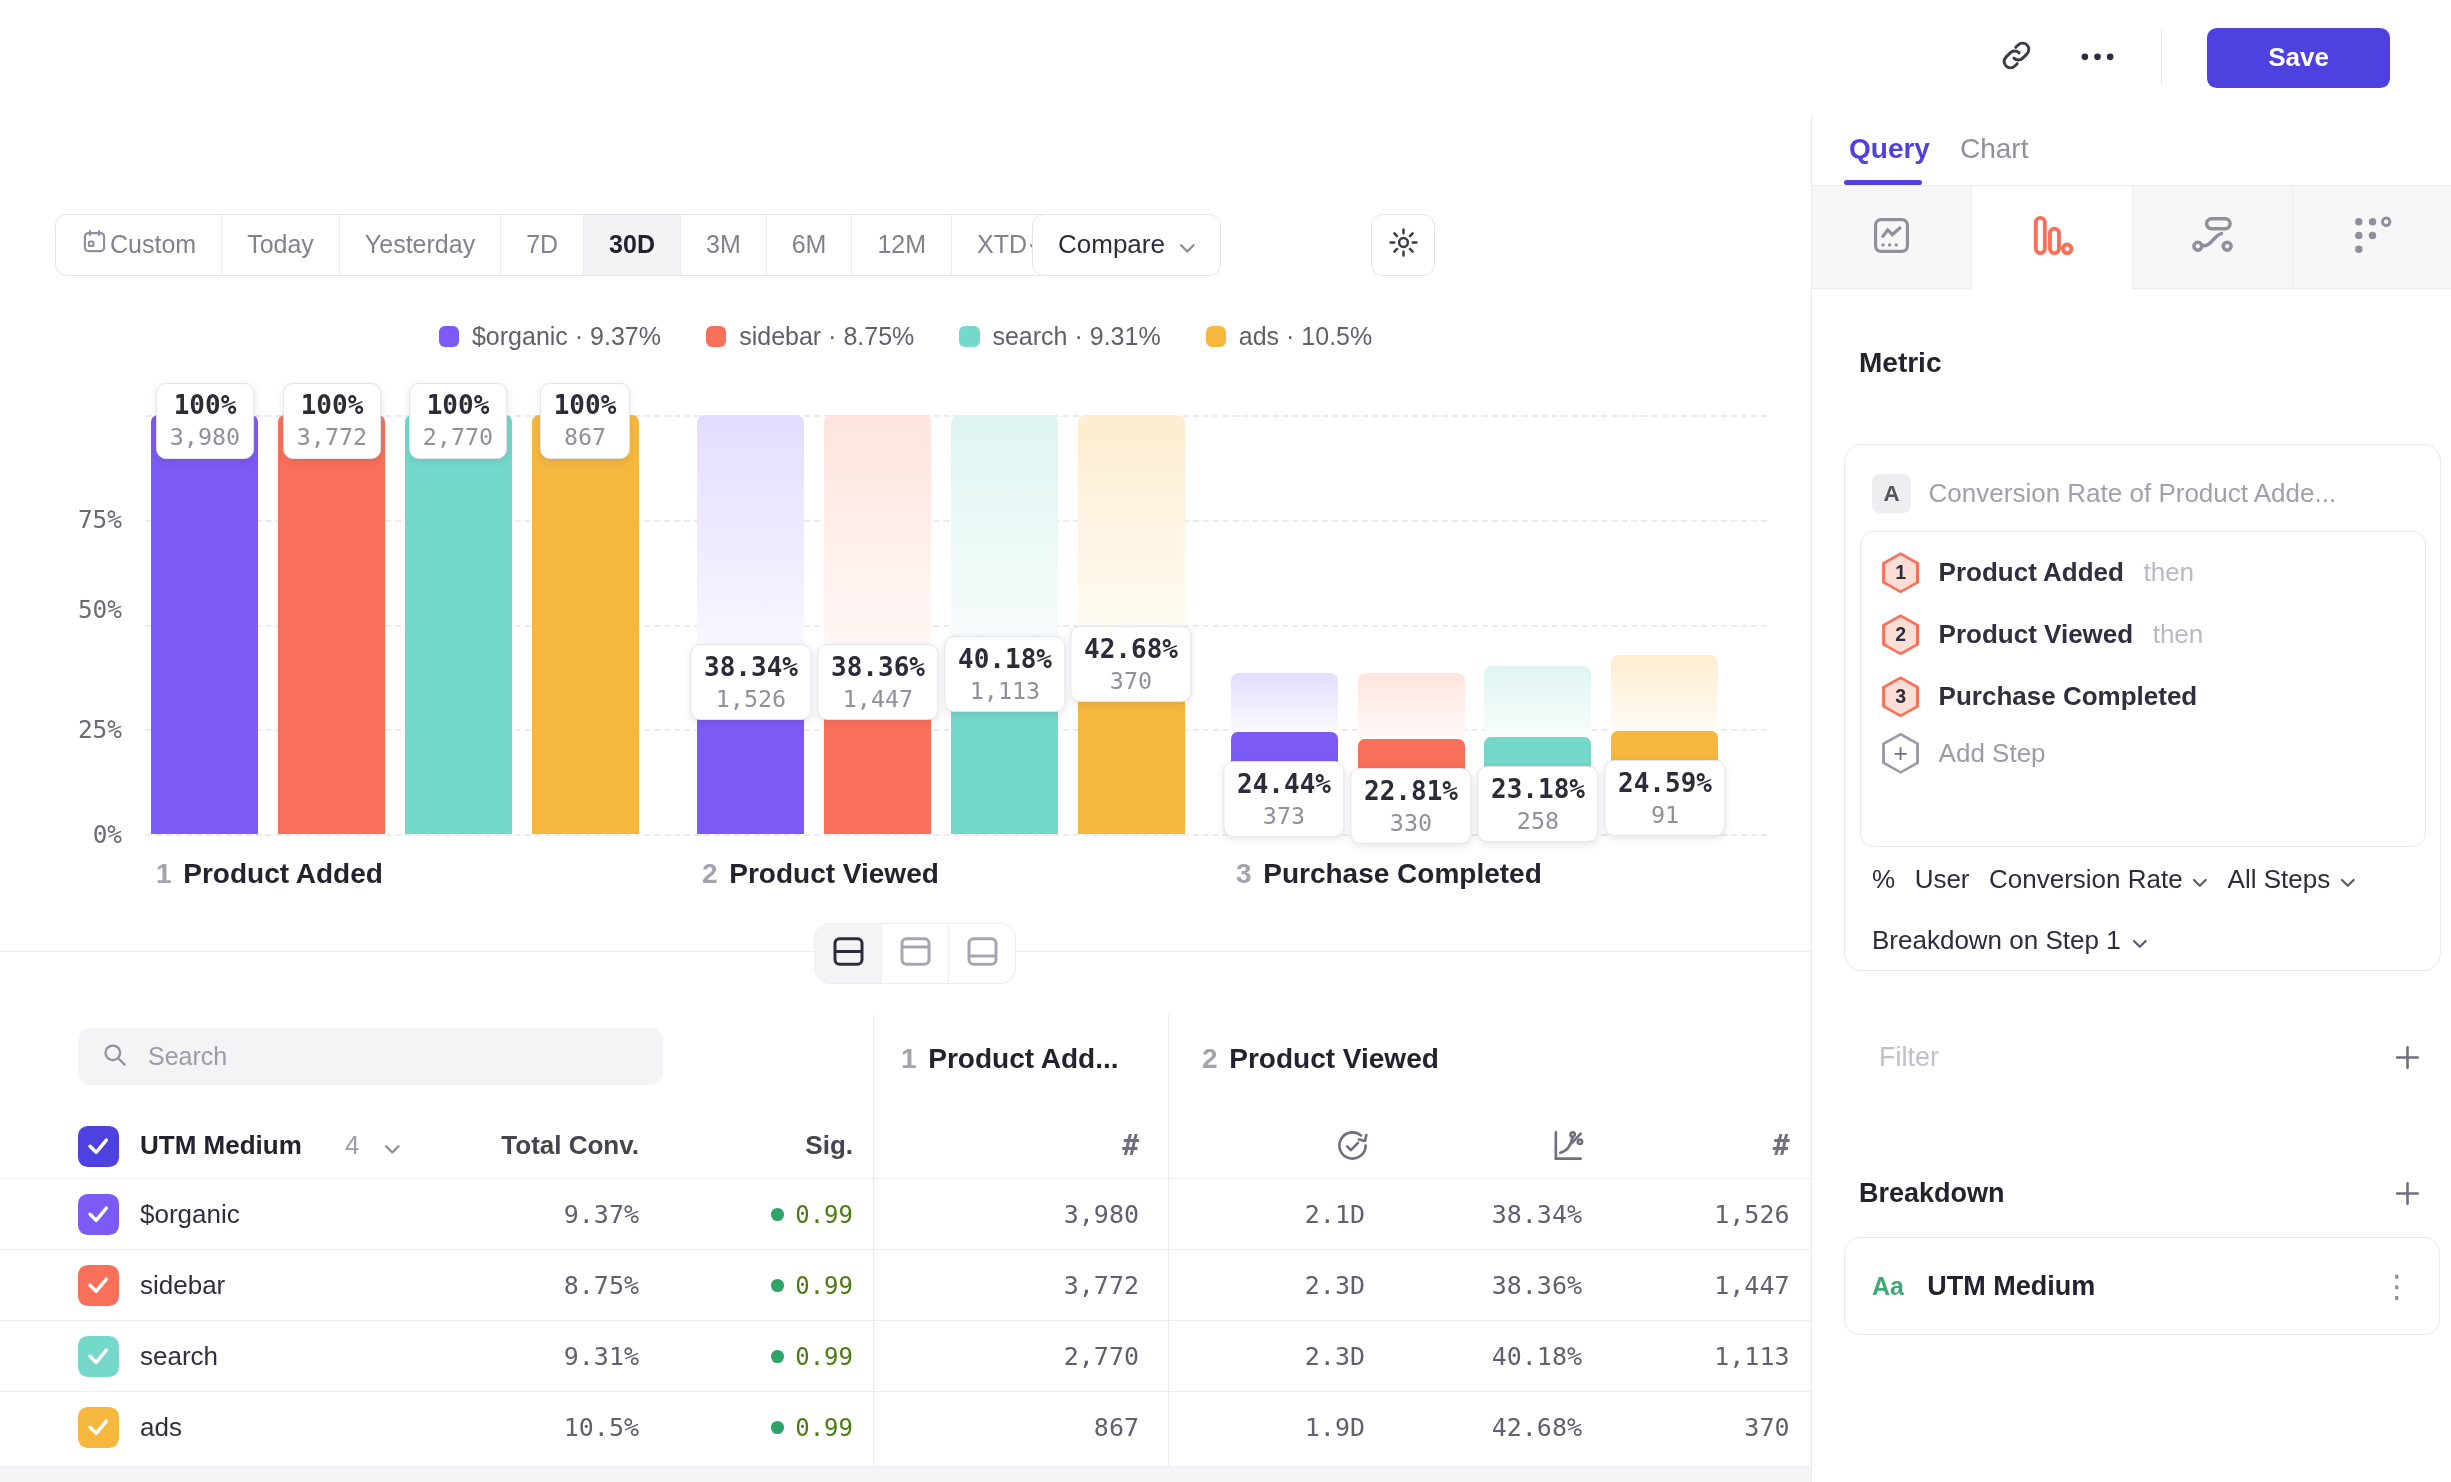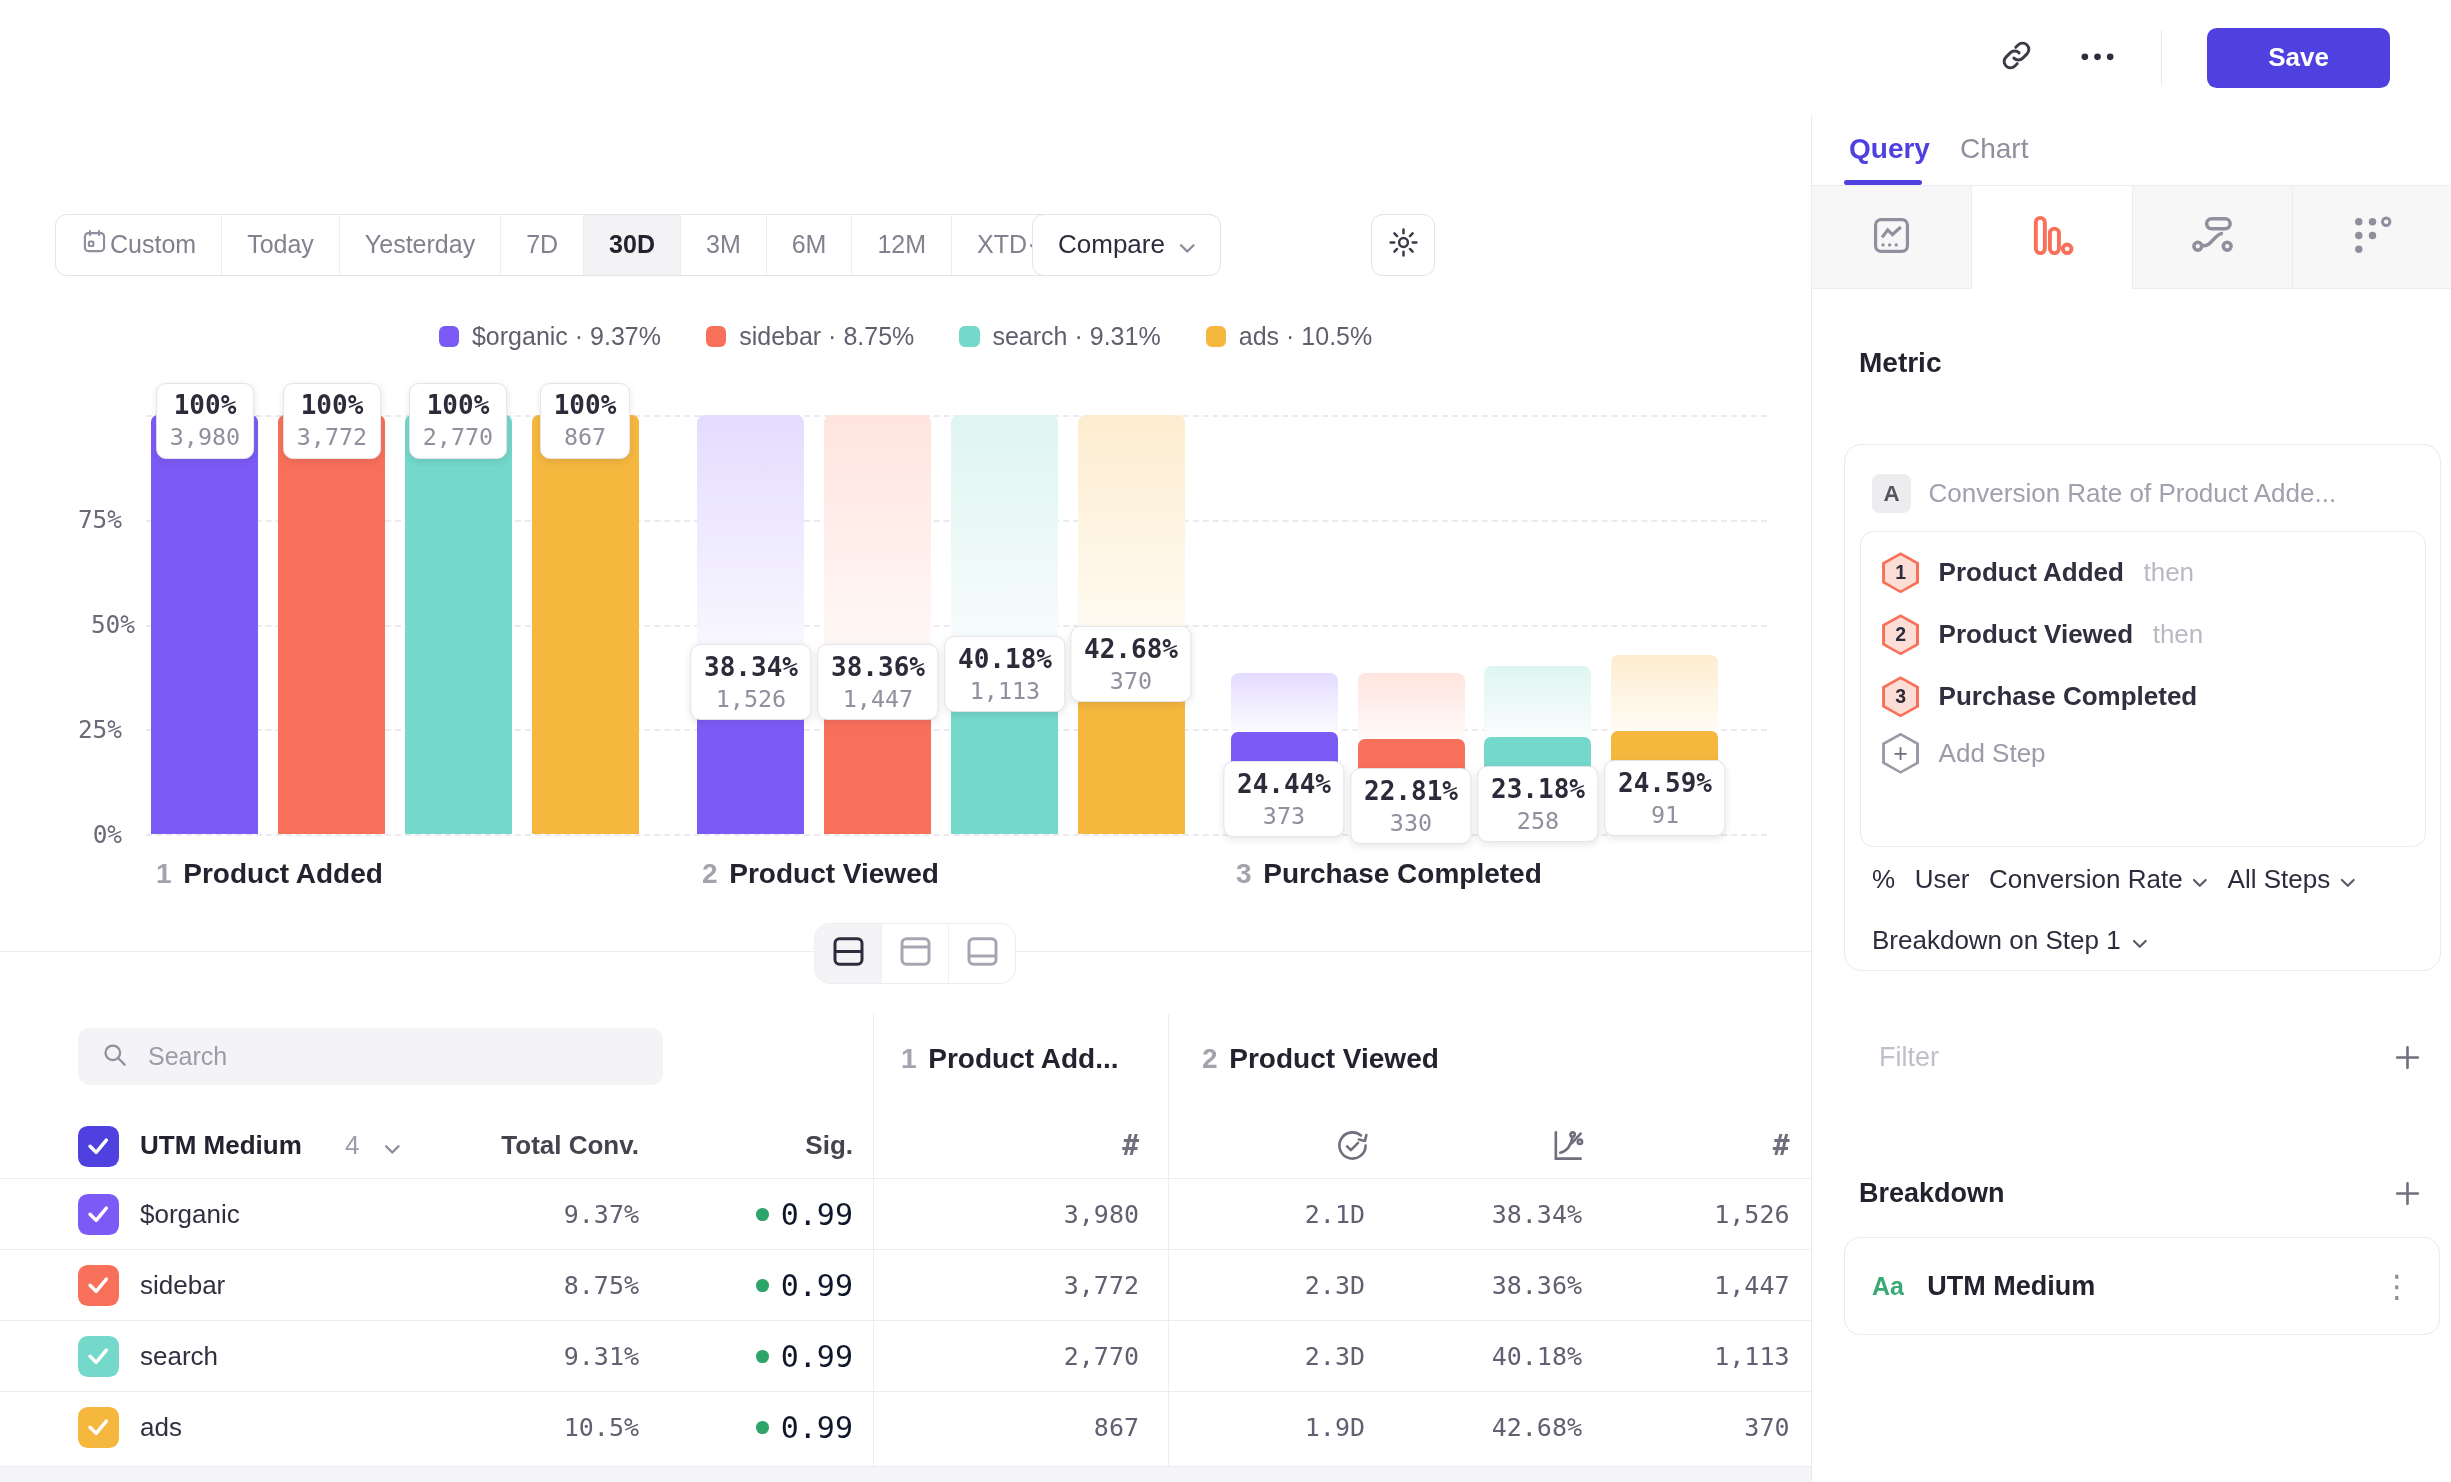--- a/index.html
+++ b/index.html
@@ -87,21 +87,21 @@
   .c-sig{right:958px;}
   .hicon{position:absolute;top:0;height:66px;display:flex;align-items:center;color:#6f6f7e;}
   .hash{font-family:"DejaVu Sans Mono",monospace;font-size:28px;font-weight:600;color:#6f6f7e;}
   #rows{position:absolute;left:0;top:164px;width:1811px;}
   .trow{position:relative;height:70px;border-top:1px solid #ececf1;cursor:pointer;}
   .trow .cbx{top:14.6px;}
   .rname{position:absolute;left:140px;line-height:71px;font-size:26px;color:#2f2f3f;}
   .num{position:absolute;line-height:71px;font-family:"DejaVu Sans Mono",monospace;font-size:25px;color:#606070;}
   .sig{position:absolute;right:958px;height:71px;display:flex;align-items:center;gap:11.7px;}
   .sigdot{width:12.7px;height:12.7px;border-radius:50%;background:#2ea36a;}
-  .signum{font-family:"DejaVu Sans Mono",monospace;font-size:30px;color:#0f172a;}
+  .signum{font-family:"DejaVu Sans Mono",monospace;font-size:24px;color:#4d7c0f;}
   .tfoot{position:absolute;left:0;top:452px;width:1811px;height:16.6px;background:#f5f5f7;border-top:1px solid #ececf1;}
 
   
   .panel{position:absolute;left:1811px;top:115px;width:641px;height:1367px;border-left:1px solid #e9e9ee;
     background:#fff;box-sizing:border-box;}
   .ptabs{position:relative;height:70px;border-bottom:1px solid #ececf1;}
   .ptab{position:absolute;top:0;line-height:68px;font-size:28px;cursor:pointer;}
   .ptab.query{left:37px;color:#4e41e0;font-weight:700;}
   .ptab.chart{left:148px;color:#8f8f9e;font-weight:500;}
   .ptab-underline{position:absolute;left:32px;bottom:0;width:78px;height:4.9px;border-radius:2.9px;background:#4e41e0;}
@@ -257,21 +257,21 @@
         </div>
       </div>
 
     <div class="chart" id="chart">
         <div class="gridline" style="top: 463px; left: 146px; width: 1621px;"></div>
         <div class="gridline" style="top: 358px; left: 146px; width: 1621px;"></div>
         <div class="gridline" style="top: 254px; left: 146px; width: 1621px;"></div>
         <div class="gridline" style="top: 149px; left: 146px; width: 1621px;"></div>
         <div class="gridline" style="top: 44px; left: 146px; width: 1621px;"></div>
         <div class="ytick" style="top: 134px;">75%</div>
-        <div class="ytick" style="top: 239px; margin-left: 13px;">50%</div>
+        <div class="ytick" style="top: 224px;">50%</div>
         <div class="ytick" style="top: 344px;">25%</div>
         <div class="ytick" style="top: 449px;">0%</div>
         <div class="bar" style="left: 151px; top: 44px; width: 107px; height: 419px; background: rgb(124, 90, 245);"></div>
         <div class="bar-label" style="left: 205px; top: 11.7px;">
           <div class="pct">100%</div>
           <div class="cnt">3,980</div>
         </div>
         <div class="bar" style="left: 278px; top: 44px; width: 107px; height: 419px; background: rgb(249, 112, 90);"></div>
         <div class="bar-label" style="left: 332px; top: 11.7px;">
           <div class="pct">100%</div>

